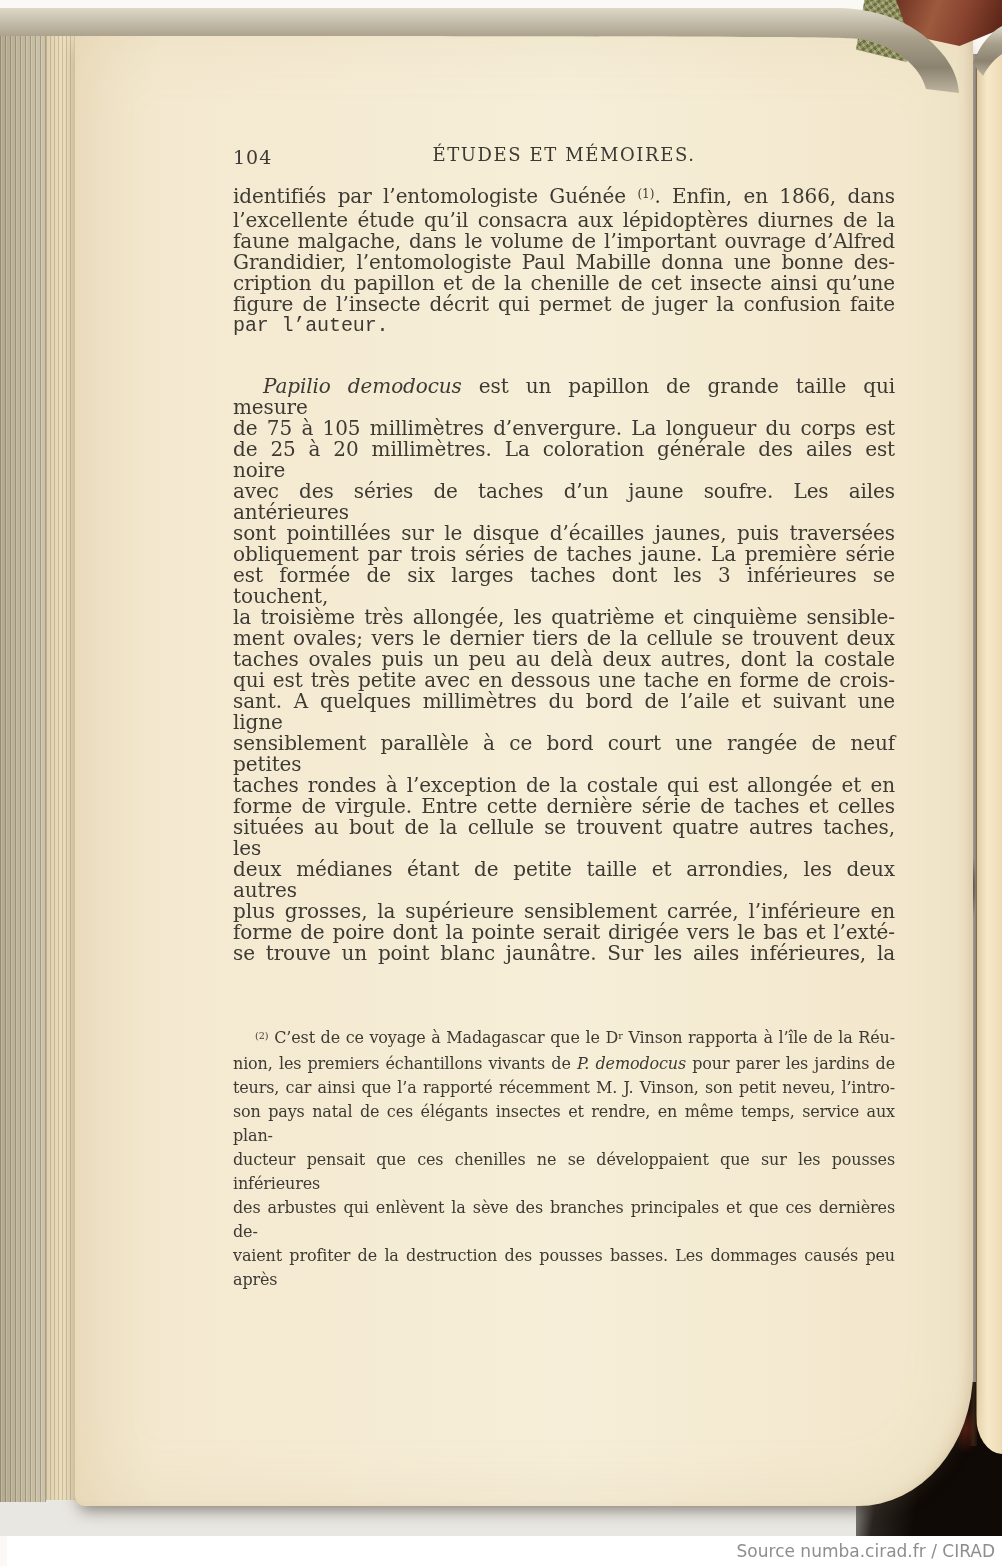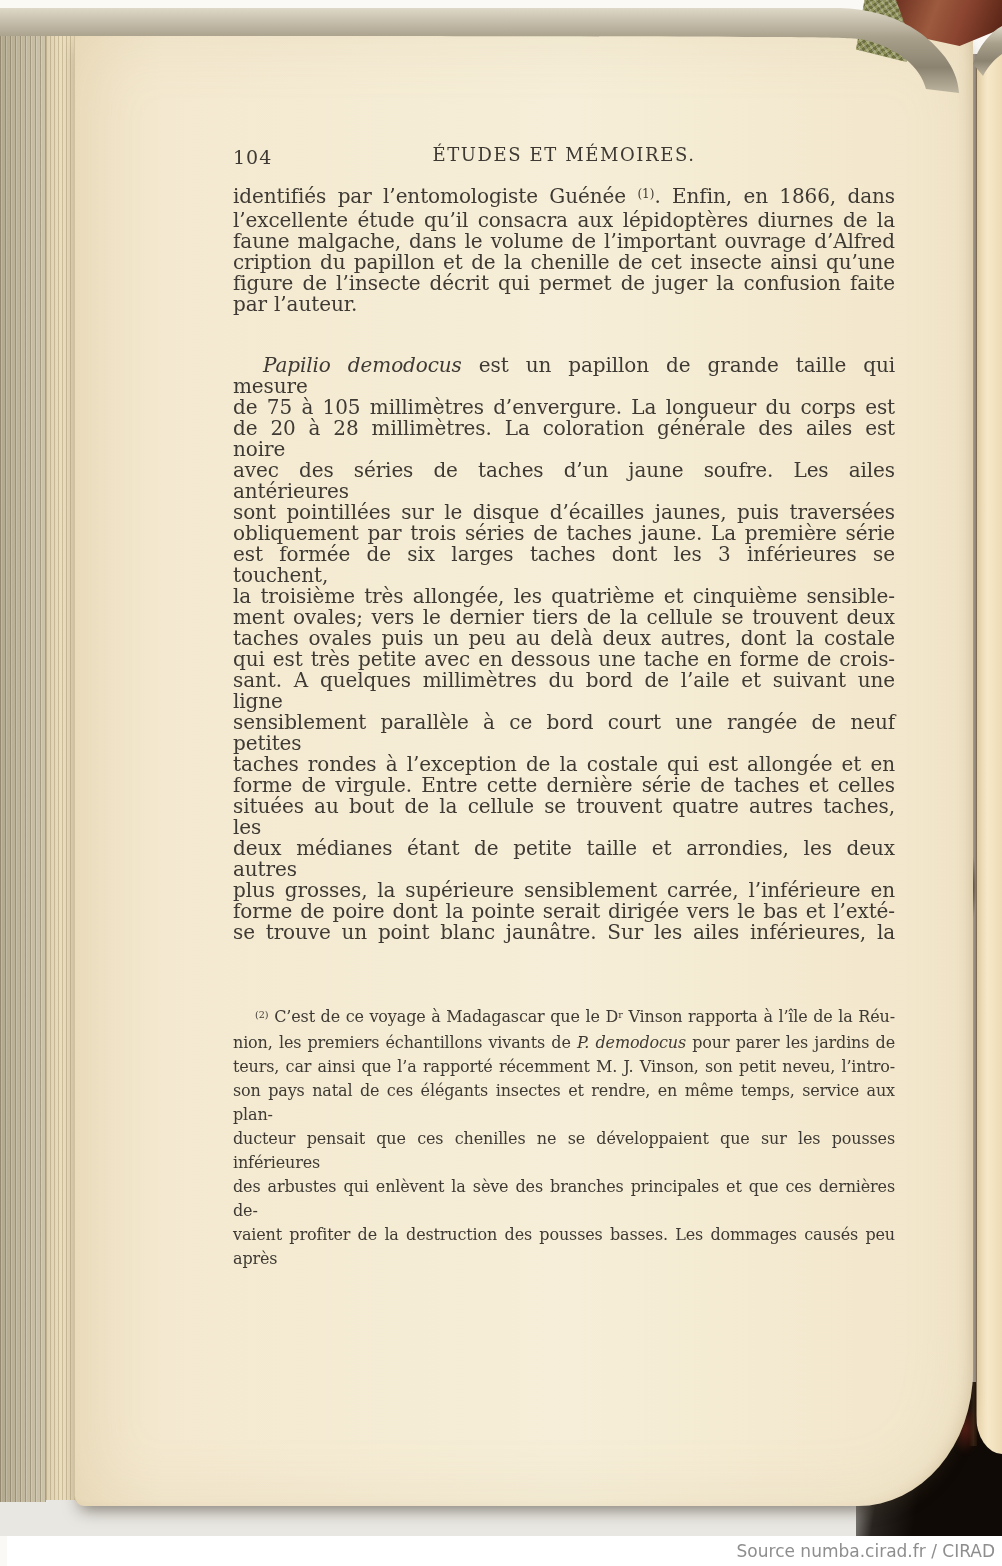--- a/index.html
+++ b/index.html
@@ -88,21 +88,21 @@
     color:var(--ink,#3e3a33);
     text-rendering:optimizeLegibility;
   }
   .page-header{position:relative;height:26px;margin-bottom:16px;}
   .page-num{position:absolute;left:0;top:2px;font-size:19px;letter-spacing:1px;}
   .running-title{position:absolute;left:0;right:0;top:0;text-align:center;font-size:18px;letter-spacing:1.6px;}
   .para{font-size:20px;line-height:21px;word-spacing:0.04em;letter-spacing:-0.1px;}
   .para-2{margin-top:40px;}
   .footnote{margin-top:62px;font-size:16px;line-height:24px;word-spacing:0.02em;letter-spacing:-0.15px;}
   .tl{text-align:justify;text-align-last:justify;}
-  .tl-end{text-align-last:left;}
+  .tl-end{text-align-last:left;font-family:Liberation Mono, monospace;}
   .tl-indent{text-indent:30px;}
   .footnote .tl-indent{text-indent:22px;}
   .content i{font-style:italic;}
   .content sup{font-size:0.6em;position:relative;top:-0.45em;vertical-align:baseline;letter-spacing:0;}
 
   
   .source-bar{
     position:absolute;left:7px;top:1536px;width:1002px;height:30px;z-index:10;
     background:var(--source-bar-bg,#ffffff);
     font-family:"DejaVu Sans", sans-serif;font-size:17px;line-height:30px;
@@ -128,28 +128,29 @@
   <div class="page">
     <div class="content">
       <div class="page-header">
         <span class="page-num">104</span>
         <span class="running-title">ÉTUDES ET MÉMOIRES.</span>
       </div>
       <div class="para para-1">
           <div class="tl">identifiés par l’entomologiste Guénée <sup>(1)</sup>. Enfin, en 1866, dans</div>
           <div class="tl">l’excellente étude qu’il consacra aux lépidoptères diurnes de la</div>
           <div class="tl">faune malgache, dans le volume de l’important ouvrage d’Alfred</div>
+          <div class="tl">Grandidier, l’entomologiste Paul Mabille donna une bonne des-</div>
           <div class="tl">cription du papillon et de la chenille de cet insecte ainsi qu’une</div>
           <div class="tl">figure de l’insecte décrit qui permet de juger la confusion faite</div>
           <div class="tl tl-end">par l’auteur.</div>
         </div>
       <div class="para para-2">
           <div class="tl tl-indent"><i>Papilio demodocus</i> est un papillon de grande taille qui mesure</div>
           <div class="tl">de 75 à 105 millimètres d’envergure. La longueur du corps est</div>
-          <div class="tl">de 20 à 28 millimètres. La coloration générale des ailes est noire</div>
+          <div class="tl">de 25 à 20 millimètres. La coloration générale des ailes est noire</div>
           <div class="tl">avec des séries de taches d’un jaune soufre. Les ailes antérieures</div>
           <div class="tl">sont pointillées sur le disque d’écailles jaunes, puis traversées</div>
           <div class="tl">obliquement par trois séries de taches jaune. La première série</div>
           <div class="tl">est formée de six larges taches dont les 3 inférieures se touchent,</div>
           <div class="tl">la troisième très allongée, les quatrième et cinquième sensible-</div>
           <div class="tl">ment ovales; vers le dernier tiers de la cellule se trouvent deux</div>
           <div class="tl">taches ovales puis un peu au delà deux autres, dont la costale</div>
           <div class="tl">qui est très petite avec en dessous une tache en forme de crois-</div>
           <div class="tl">sant. A quelques millimètres du bord de l’aile et suivant une ligne</div>
           <div class="tl">sensiblement parallèle à ce bord court une rangée de neuf petites</div>

